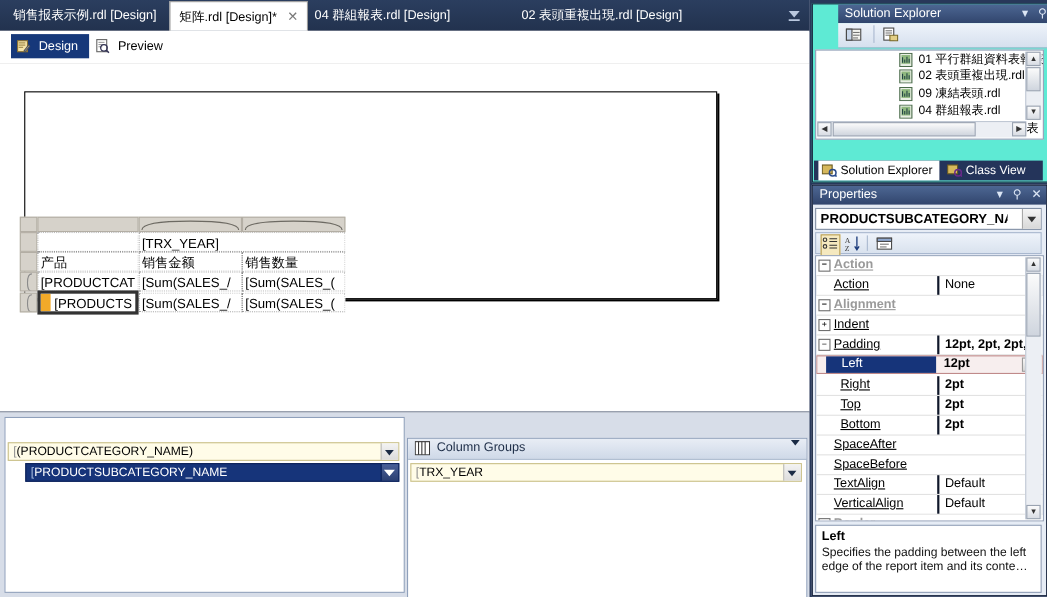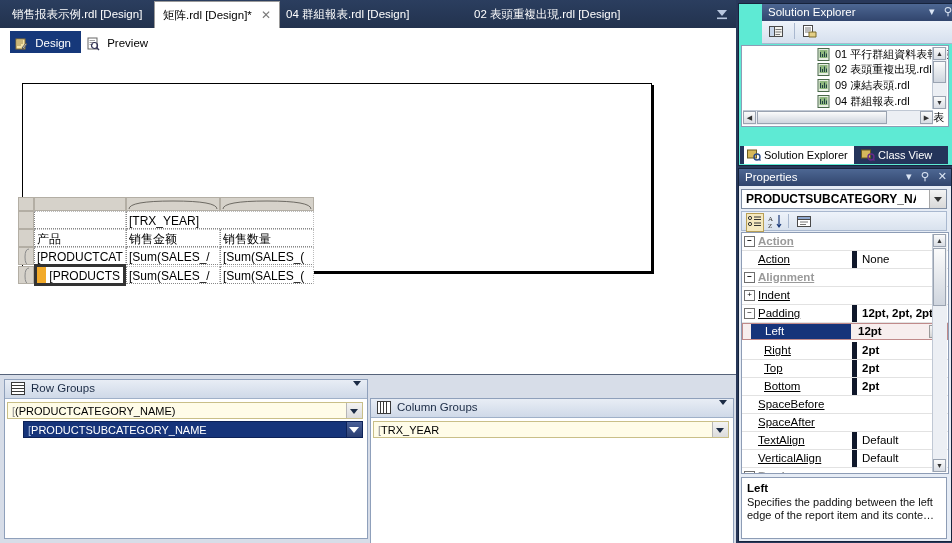--- a/index.html
+++ b/index.html
@@ -113,21 +113,21 @@
   #pr-toolbar{position:absolute;left:2px;top:42px;width:206px;height:20px;
       background:linear-gradient(#eef3fa,#d9e2ee);border:1px solid #a9b8cf;box-sizing:border-box;}
   #pr-grid{position:absolute;left:2px;top:63px;width:206px;height:240px;background:#fff;
       border:1px solid #8d9cb5;overflow:hidden;}
   .pr-row{position:relative;height:17px;line-height:17px;font-size:11.5px;
       border-bottom:1px solid #e2e2e2;}
   .pr-cat{background:#fff;color:#9a9a9a;font-weight:bold;}
   .pr-name-c{position:absolute;left:0;top:0;width:110px;padding-left:8px;box-sizing:border-box;
       white-space:nowrap;overflow:hidden;text-decoration:underline;}
   .pr-val-c{position:absolute;left:110px;top:0;right:14px;padding-left:5px;box-sizing:border-box;
-      border-left:5px solid #0f172a;white-space:nowrap;overflow:hidden;}
+      border-left:2px solid #0f172a;white-space:nowrap;overflow:hidden;}
   .pr-bold .pr-val-c{font-weight:bold;}
   .exp{position:absolute;left:2px;top:3px;width:9px;height:9px;border:1px solid #6f6f6f;
       background:#fff;font-size:8px;line-height:8px;text-align:center;color:#000;}
   .pr-sub .pr-name-c{padding-left:22px;}
   #pr-sel-wrap{position:absolute;left:0;right:0;height:17px;border:1px solid #c08a8a;
       background:#f7eeee;box-sizing:border-box;}
   #pr-sel-wrap .selname{position:absolute;left:8px;top:0;width:100px;height:15px;line-height:15px;
       background:#16347a;color:#fff;padding-left:14px;box-sizing:border-box;font-size:11.5px;}
   #pr-sel-wrap .selval{position:absolute;left:110px;top:0;height:15px;line-height:15px;
       font-weight:bold;font-size:11.5px;padding-left:5px;}
@@ -254,30 +254,20 @@
           </div>
           <div class="mx-cell body-cell" style="width:94px;">[Sum(SALES_/</div>
           <div class="mx-cell body-cell" style="width:94px;">[Sum(SALES_(</div>
         </div>
       </div>
     </div>
 
     <div id="groups">
 
       <div class="gp" id="gp-row">
-        <div class="gp-head">
-          <span class="gp-icon">
-            <svg width="14" height="13" viewBox="0 0 14 13">
-              <rect x="0.5" y="0.5" width="13" height="12" fill="#fff" stroke="#3a3a3a"></rect>
-              <path d="M0.5 3.5 H13.5 M0.5 6.5 H13.5 M0.5 9.5 H13.5" stroke="#3a3a3a" stroke-width="1"></path>
-            </svg>
-          </span>
-          <span class="gp-title">Row Groups</span>
-          <span class="gp-caret"><span class="tri-down"></span></span>
-        </div>
         <div class="grp-item grp-parent">
           <span class="grp-brkt">[</span><span>(PRODUCTCATEGORY_NAME)</span>
           <span class="grp-drop">
             <span class="tri-down" style="position:absolute;left:3px;top:6px;"></span>
           </span>
         </div>
         <div class="grp-item grp-child">
           <span class="grp-brkt">[</span><span>PRODUCTSUBCATEGORY_NAME</span>
           <span class="grp-drop">
             <span class="tri-down-w" style="position:absolute;left:2px;top:5px;border-top-color:#fff;"></span>
@@ -502,25 +492,25 @@
         </div>
         <div class="pr-row pr-sub pr-bold">
           <span class="pr-name-c">Top</span>
           <span class="pr-val-c">2pt</span>
         </div>
         <div class="pr-row pr-sub pr-bold">
           <span class="pr-name-c">Bottom</span>
           <span class="pr-val-c">2pt</span>
         </div>
         <div class="pr-row">
+          <span class="pr-name-c" style="padding-left:16px;">SpaceAfter</span>
+          <span class="pr-val-c"></span>
+        </div>
+        <div class="pr-row">
           <span class="pr-name-c" style="padding-left:16px;">SpaceBefore</span>
-          <span class="pr-val-c"></span>
-        </div>
-        <div class="pr-row">
-          <span class="pr-name-c" style="padding-left:16px;">SpaceAfter</span>
           <span class="pr-val-c"></span>
         </div>
         <div class="pr-row">
           <span class="pr-name-c" style="padding-left:16px;">TextAlign</span>
           <span class="pr-val-c">Default</span>
         </div>
         <div class="pr-row">
           <span class="pr-name-c" style="padding-left:16px;">VerticalAlign</span>
           <span class="pr-val-c">Default</span>
         </div>

